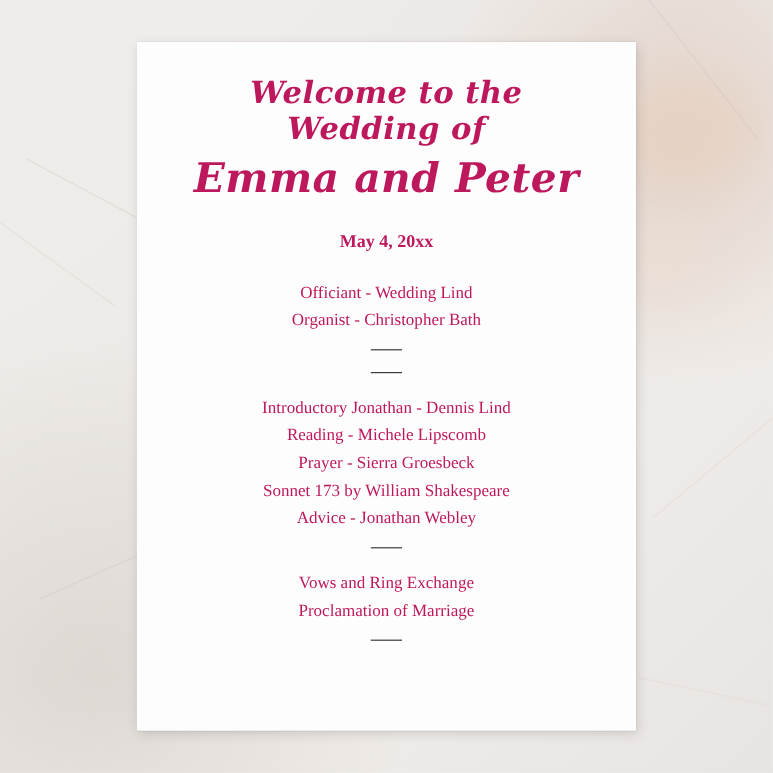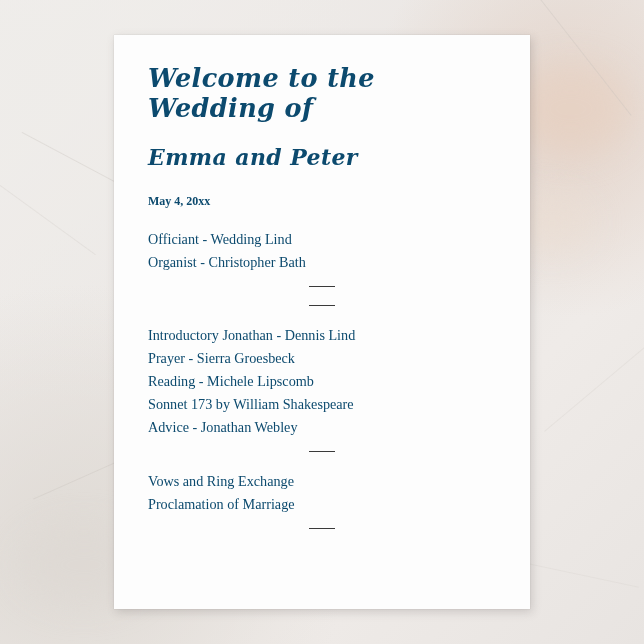--- a/index.html
+++ b/index.html
@@ -57,45 +57,45 @@
   }
 
   .inner {
     position: absolute;
     left: 0;
     right: 0;
     top: 28px;
     bottom: 10px;
     padding: 0 34px;
     box-sizing: border-box;
-    text-align: left;
-    color: #0c4a6e;
+    text-align: center;
+    color: #be185d;
   }
 
   .script {
     font-family: "DejaVu Serif", serif;
     font-style: italic;
     font-weight: 700;
     letter-spacing: .4px;
   }
   .title-1 {
     font-size: 25.5px;
     line-height: 1.18;
     margin: 0;
   }
   .title-2 {
-    font-size: 22px;
+    font-size: 34px;
     line-height: 1.3;
-    margin: 20px 0 0 0;
+    margin: 4px 0 0 0;
   }
 
   .when {
     font-family: "Liberation Serif", serif;
     font-weight: 700;
-    font-size: 12px;
+    font-size: 15px;
     line-height: 1.55;
     margin-top: 20px;
   }
 
   .group {
     font-size: 14.2px;
     line-height: 1.62;
     margin-top: 18px;
   }
   .group .line { white-space: nowrap; }
@@ -137,22 +137,22 @@
       <div class="line">Organist - Christopher Bath</div>
     </div>
     <div class="rule"></div>
 
     <div class="group">
     </div>
     <div class="rule"></div>
 
     <div class="group">
       <div class="line">Introductory Jonathan - Dennis Lind</div>
+      <div class="line">Reading - Michele Lipscomb</div>
       <div class="line">Prayer - Sierra Groesbeck</div>
-      <div class="line">Reading - Michele Lipscomb</div>
       <div class="line">Sonnet 173 by William Shakespeare</div>
       <div class="line">Advice - Jonathan Webley</div>
     </div>
     <div class="rule"></div>
 
     <div class="group">
       <div class="line">Vows and Ring Exchange</div>
       <div class="line">Proclamation of Marriage</div>
     </div>
     <div class="rule"></div>

